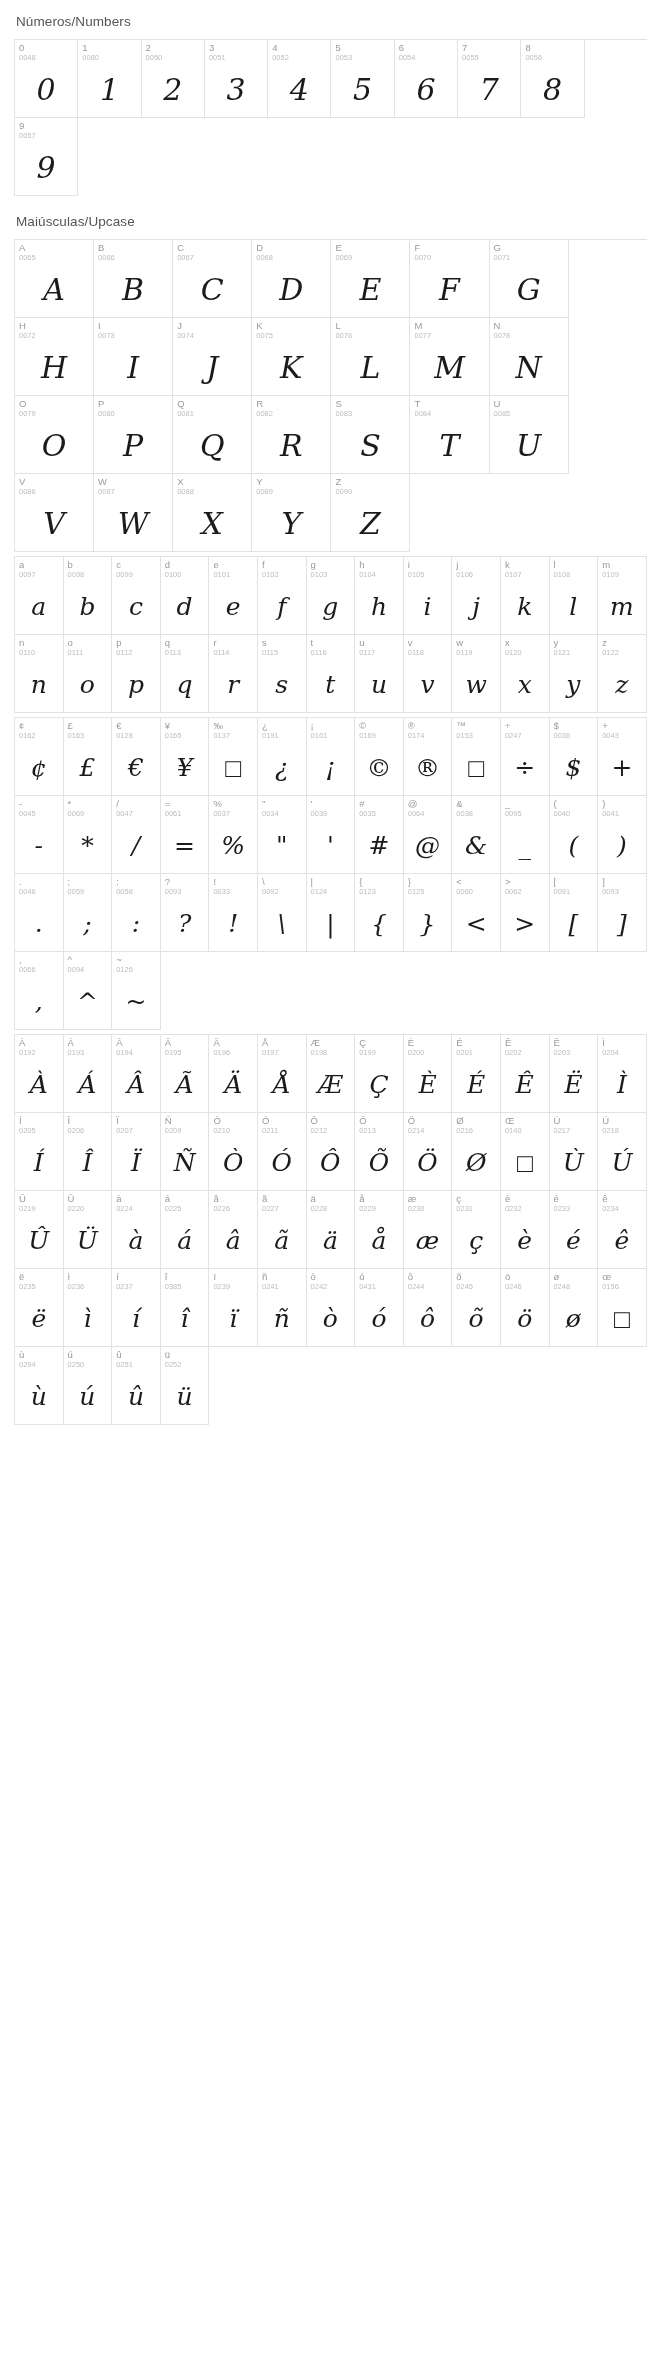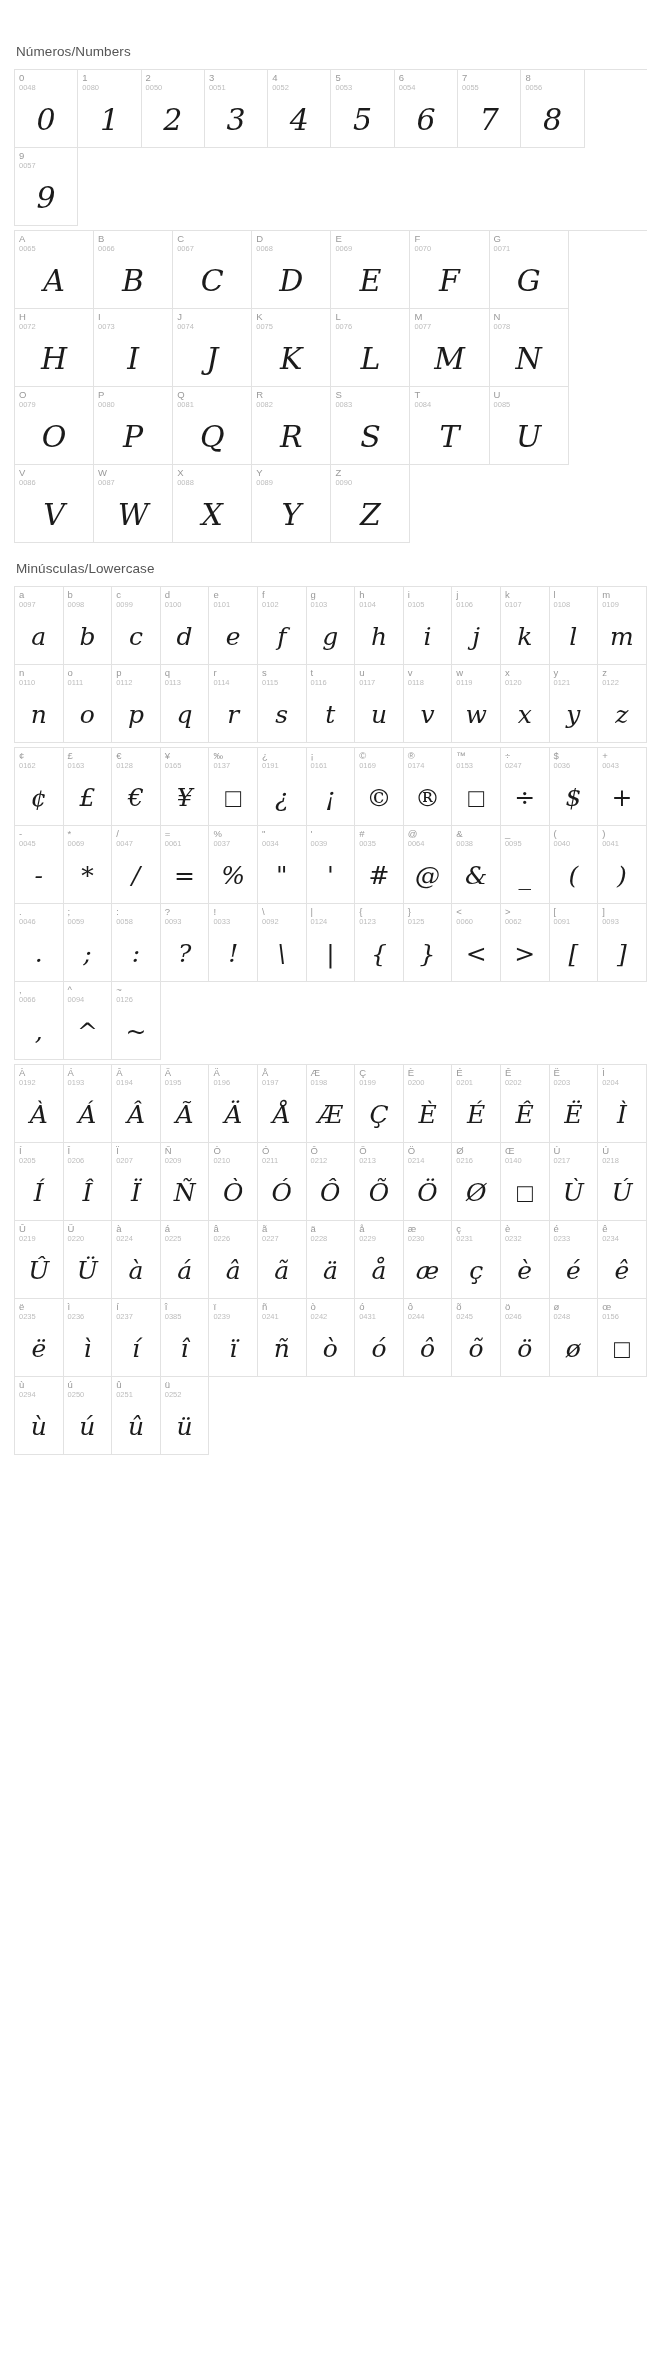--- a/index.html
+++ b/index.html
@@ -9,21 +9,20 @@
     background: #ffffff;
     width: 661px;
   }
   body {
     font-family: "Liberation Sans", sans-serif;
     color: #333;
   }
   .page {
     width: 661px;
     padding: 0 14px 20px 14px;
-    margin-top: 30px;
   }
   .section-title {
     font-size: 13.5px;
     color: #555;
     font-weight: normal;
     margin: 0;
     padding: 14px 0 10px 2px;
     letter-spacing: 0.1px;
   }
   .grid {
@@ -136,20 +135,21 @@
             <span class="glyph">8</span>
           </div>
           <div class="cell">
             <span class="ch">9</span>
             <span class="code">0057</span>
             <span class="glyph">9</span>
           </div>
         </div>
       </div>
       <div class="grid-wrap">
+        <h2 class="section-title">Maiúsculas/Upcase</h2>
         <div class="grid cols8">
           <div class="cell">
             <span class="ch">A</span>
             <span class="code">0065</span>
             <span class="glyph">A</span>
           </div>
           <div class="cell">
             <span class="ch">B</span>
             <span class="code">0066</span>
             <span class="glyph">B</span>
@@ -270,21 +270,20 @@
             <span class="glyph">Y</span>
           </div>
           <div class="cell">
             <span class="ch">Z</span>
             <span class="code">0090</span>
             <span class="glyph">Z</span>
           </div>
         </div>
       </div>
       <div class="grid-wrap">
-        <h2 class="section-title">Minúsculas/Lowercase</h2>
         <div class="grid cols13">
           <div class="cell small">
             <span class="ch">a</span>
             <span class="code">0097</span>
             <span class="glyph">a</span>
           </div>
           <div class="cell small">
             <span class="ch">b</span>
             <span class="code">0098</span>
             <span class="glyph">b</span>

